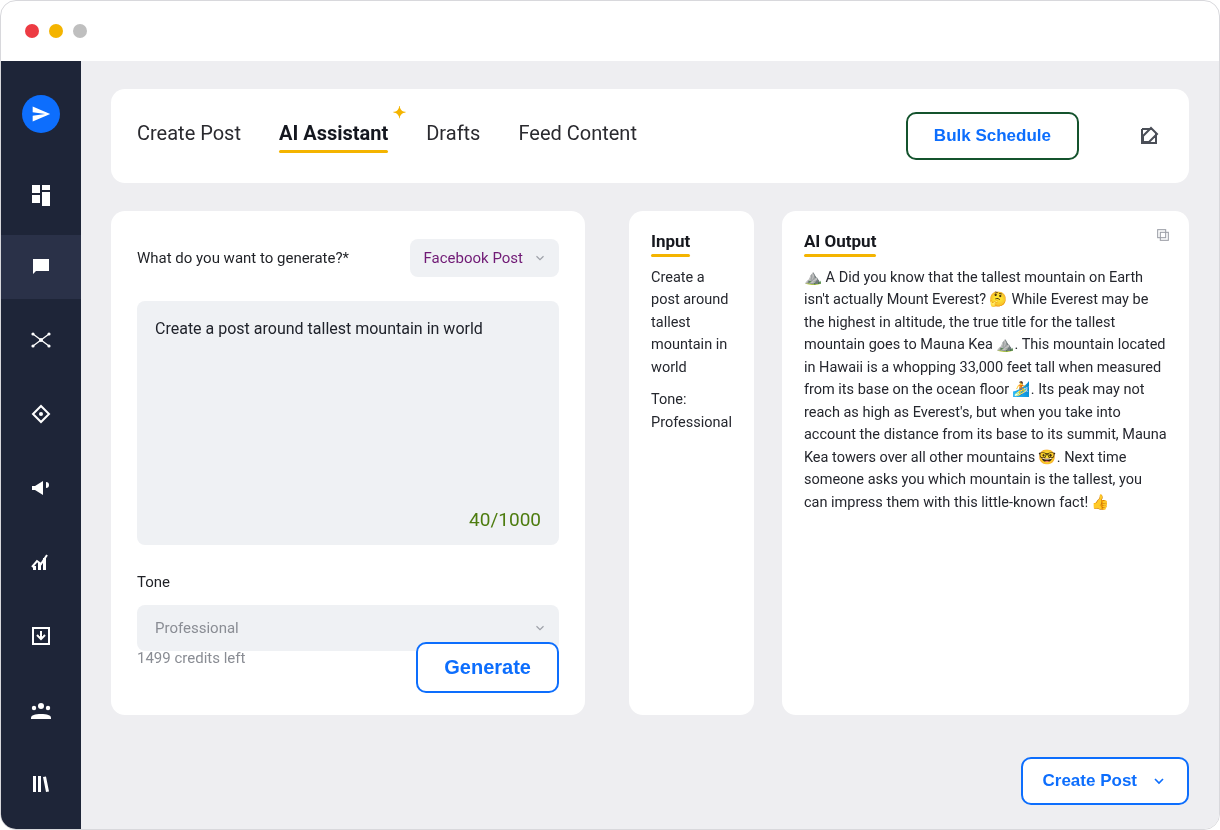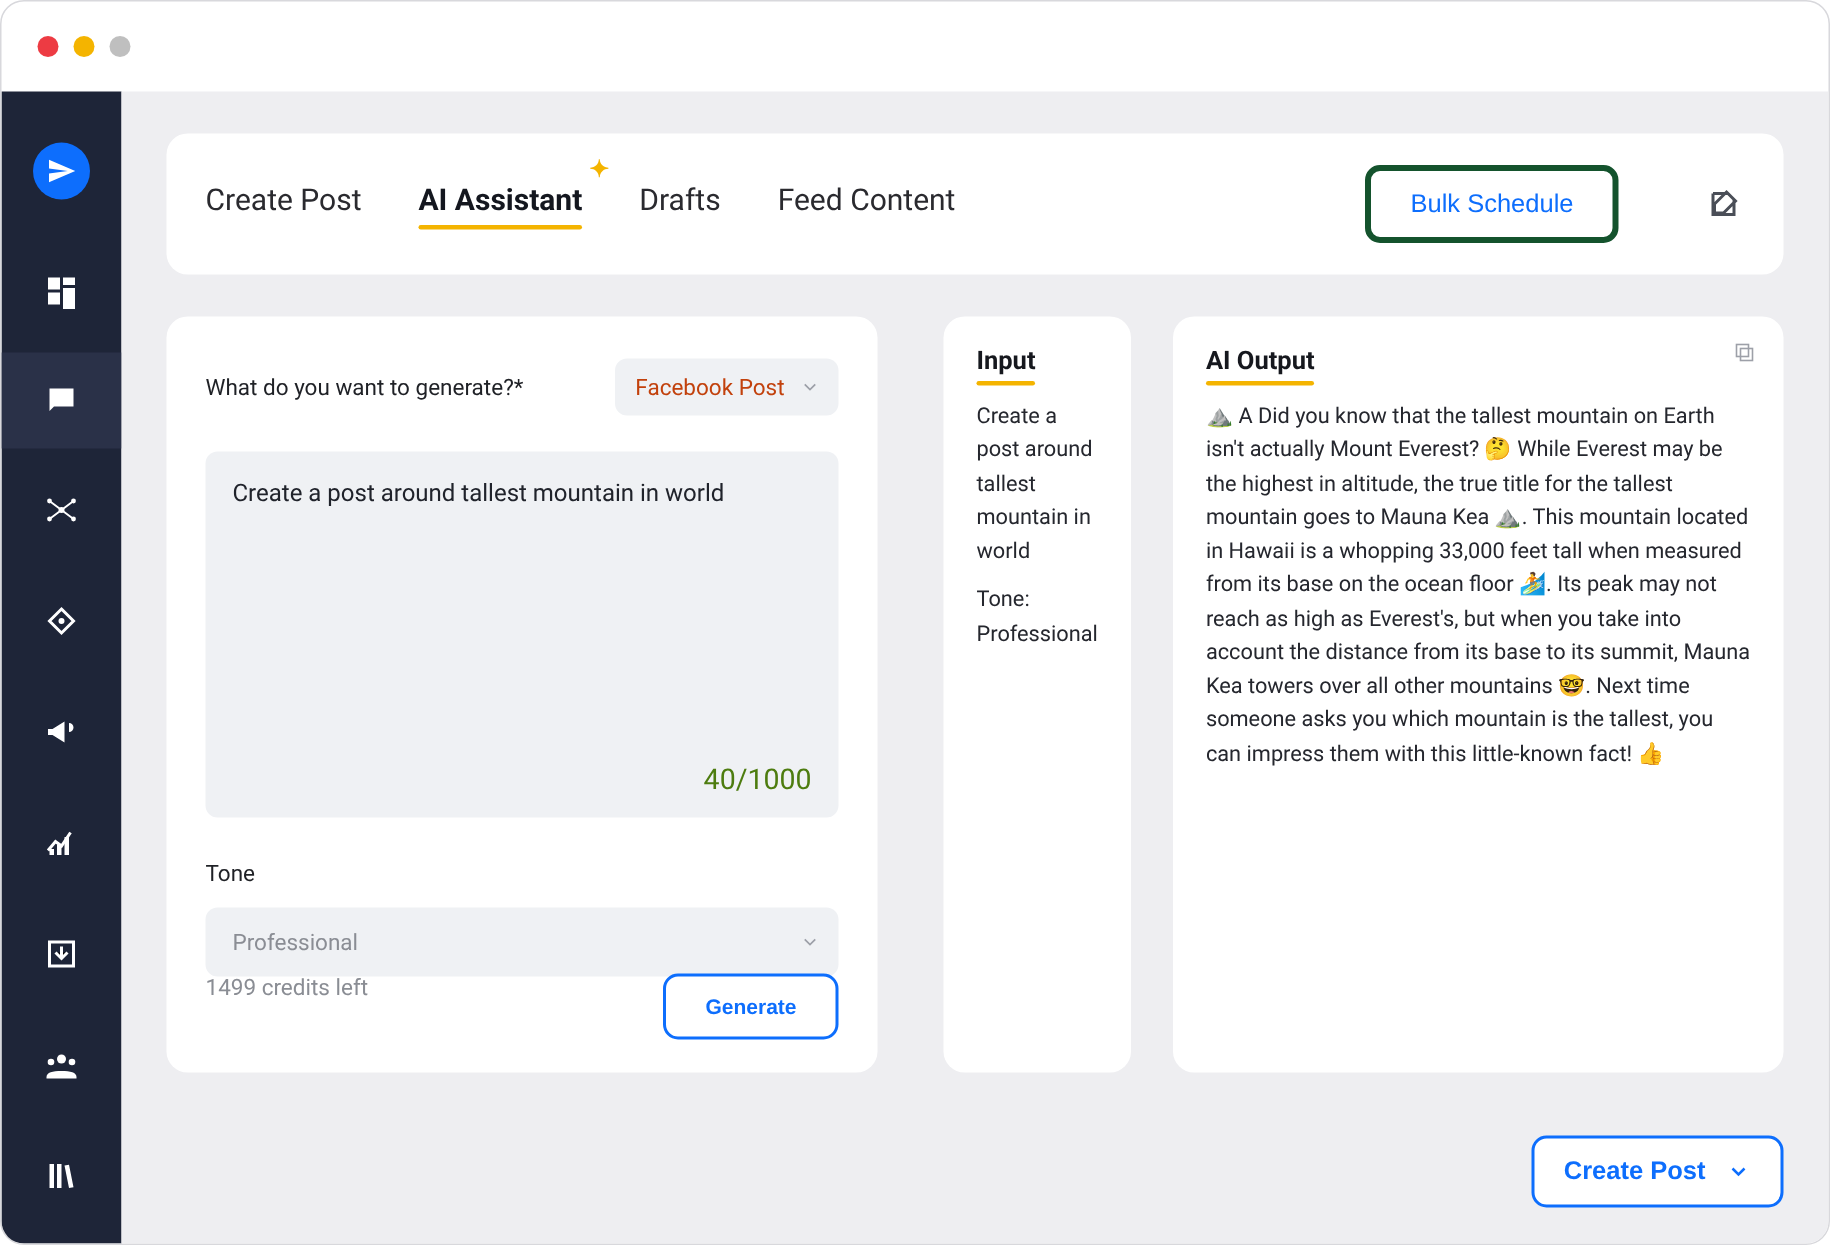--- a/index.html
+++ b/index.html
@@ -101,23 +101,23 @@
   .sparkle {
     position: absolute;
     top: -18px; right: -18px;
     font-size: 16px;
     color: #f4b400;
   }
   .topbar-spacer { flex: 1; }
   .bulk-btn {
     font-size: 17px;
     color: #0d6efd;
-    font-weight: 400;
-    background: #fff;
-    border: 4px solid #14532d;
+    font-weight: 700;
+    background: #fff;
+    border: 2px solid #14532d;
     border-radius: 10px;
     padding: 12px 26px;
     cursor: pointer;
   }
   .compose-btn {
     width: 28px; height: 28px;
     color: #4a4e57;
     display: flex; align-items: center; justify-content: center;
     cursor: pointer;
     margin-left: 18px;
@@ -138,21 +138,21 @@
     position: relative;
   }
   .row1 {
     display: flex; align-items: center; justify-content: space-between;
   }
   .q-label { font-size: 15px; color: #1f2126; }
   .type-select {
     background: #eff1f4;
     border-radius: 8px;
     padding: 10px 36px 10px 14px;
-    color: #c2410c;
+    color: #701a75;
     font-size: 15px;
     position: relative;
   }
   .chev {
     position: absolute; right: 12px; top: 50%; transform: translateY(-50%);
     width: 14px; height: 14px; color: #9da0a8;
   }
   .prompt-area {
     margin-top: 24px;
     background: #eff1f4;
@@ -175,21 +175,21 @@
     color: #8a8d94;
     font-size: 15px;
     position: relative;
   }
   .credits {
     position: absolute; left: 26px; bottom: 48px;
     color: #8a8d94; font-size: 15px;
   }
   .generate-btn {
     position: absolute; right: 26px; bottom: 22px;
-    font-size: 14px; font-weight: 600;
+    font-size: 20px; font-weight: 600;
     color: #0d6efd;
     background: #fff;
     border: 2px solid #0d6efd;
     border-radius: 10px;
     padding: 12px 26px;
     cursor: pointer;
   }
 
   .right-col { flex: 1; display: flex; flex-direction: row; gap: 28px; }
 

